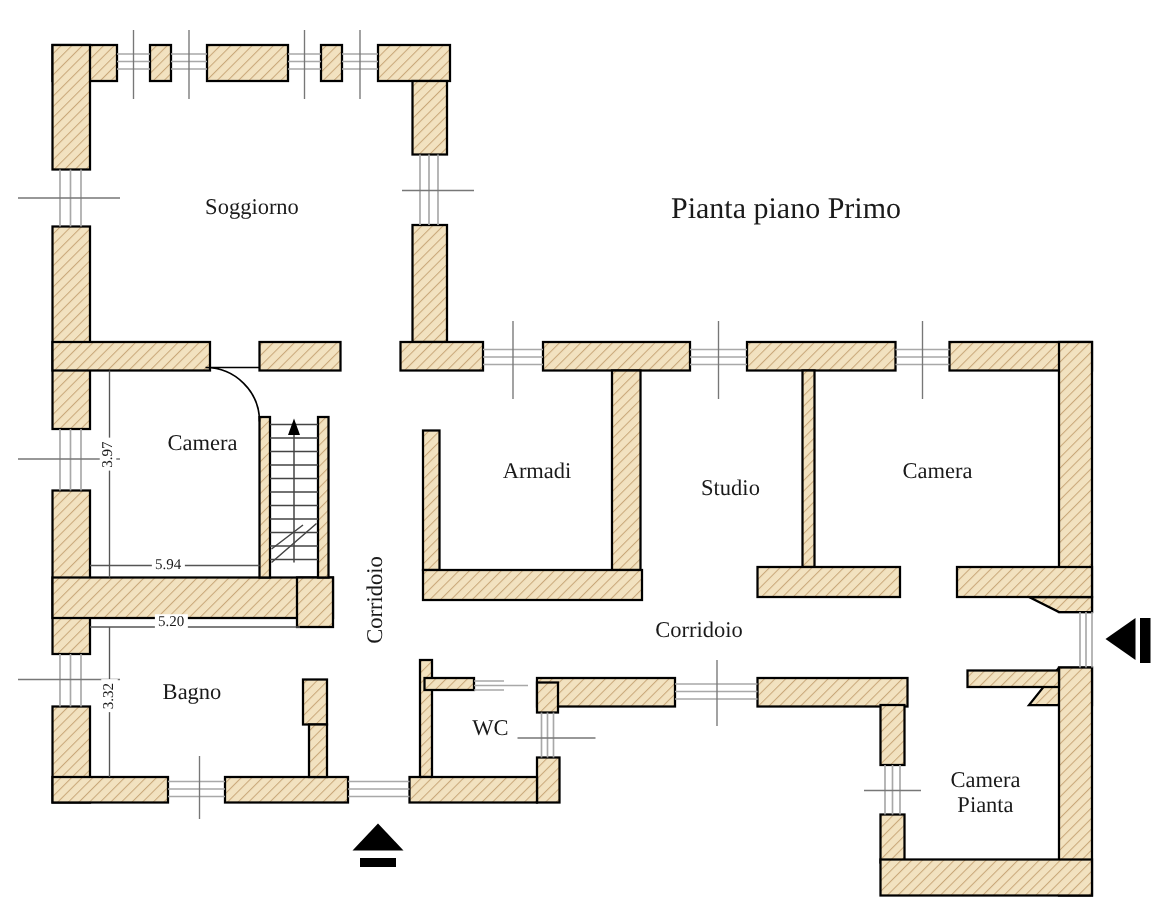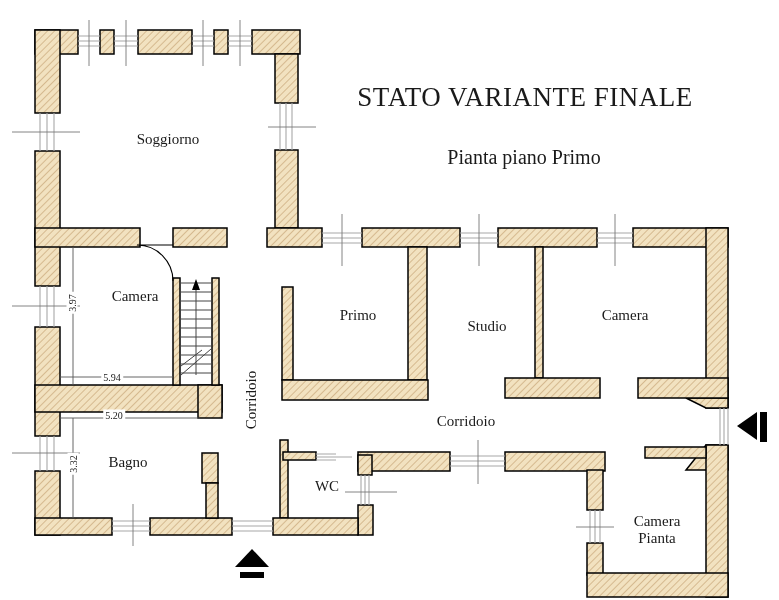--- a/index.html
+++ b/index.html
@@ -151,26 +151,25 @@
     <g>
       <polygon class="arrow" points="252,549 235,567 269,567"></polygon>
       <rect class="arrow" x="240" y="572" width="24" height="6"></rect>
     </g>
     <g>
       <polygon class="arrow" points="737,426 757,412 757,440"></polygon>
       <rect class="arrow" x="760" y="412" width="7" height="30"></rect>
     </g>
   </svg>
 
-  <div class="title" style="left:525px;top:97px">STATO VARIANTE FINALE</div>
-  <div class="subtitle" style="left:524px;top:157px">Pianta piano Primo</div>
+  <div class="subtitle" style="left:524px;top:140px">Pianta piano Primo</div>
 
   <div class="lbl" style="left:168px;top:139px">Soggiorno</div>
   <div class="lbl" style="left:135px;top:296px">Camera</div>
-  <div class="lbl" style="left:358px;top:315px">Primo</div>
+  <div class="lbl" style="left:358px;top:315px">Armadi</div>
   <div class="lbl" style="left:487px;top:326px">Studio</div>
   <div class="lbl" style="left:625px;top:315px">Camera</div>
   <div class="lbl rot" style="left:251px;top:400px">Corridoio</div>
   <div class="lbl" style="left:466px;top:421px">Corridoio</div>
   <div class="lbl" style="left:128px;top:462px">Bagno</div>
   <div class="lbl" style="left:327px;top:486px">WC</div>
   <div class="lbl two" style="left:657px;top:529px">
     <span style="display:block">Camera</span>
     <span style="display:block">Pianta</span>
   </div>

